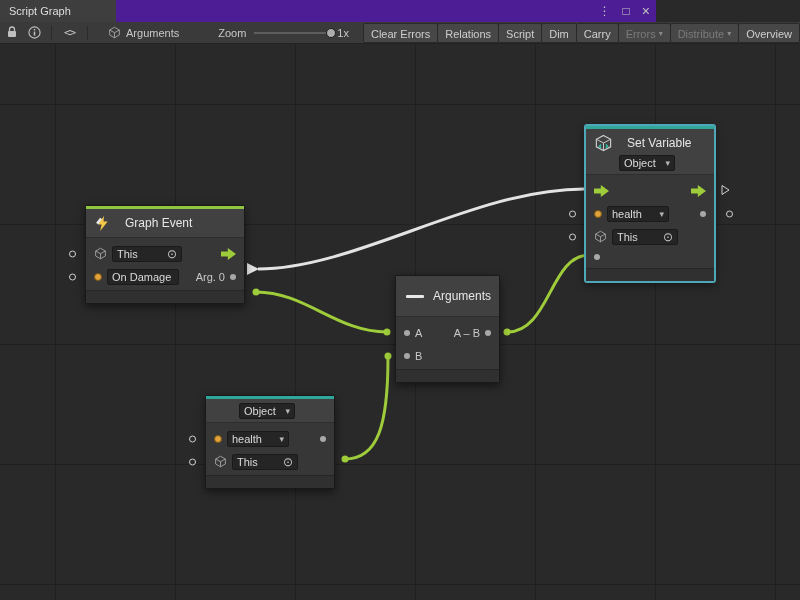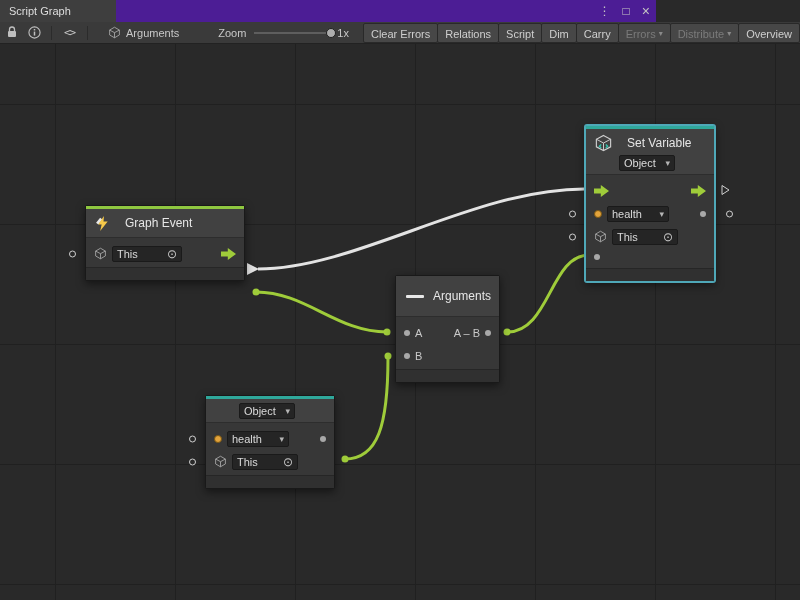--- a/index.html
+++ b/index.html
@@ -176,20 +176,29 @@
       <span class="field" style="width:70px">
         <span>This</span>
         <span class="tgt">⊙</span>
       </span>
       <span class="flowarrow" style="margin-left:auto">
         <svg width="15" height="12" viewBox="0 0 15 12">
             <path d="M0 3.5h6.8V0L15 6 6.8 12V8.5H0z" style="fill:var(--wire-value,#9FCC3A)"></path>
           </svg>
       </span>
     </div>
+    <div class="prow">
+      <span class="oport ocircle" style="left:-17px"></span>
+      <span class="dot orange"></span>
+      <span class="field" style="width:72px">
+        <span>On Damage</span>
+      </span>
+      <span class="portlabel" style="margin-left:auto">Arg. 0</span>
+      <span class="dot"></span>
+    </div>
   </div>
   <div class="footer"></div>
 </div>
 
 <div class="node" style="left:395px;top:275px;width:105px;">
   <div class="hdr" style="height:40px;display:flex;align-items:center;gap:8px;padding:0 10px;box-sizing:border-box;">
     <span class="ticon">
       <svg width="19" height="5" viewBox="0 0 19 5">
           <rect x="0" y="1" width="18" height="3" rx="1" fill="#E8E8E8"></rect>
         </svg>

